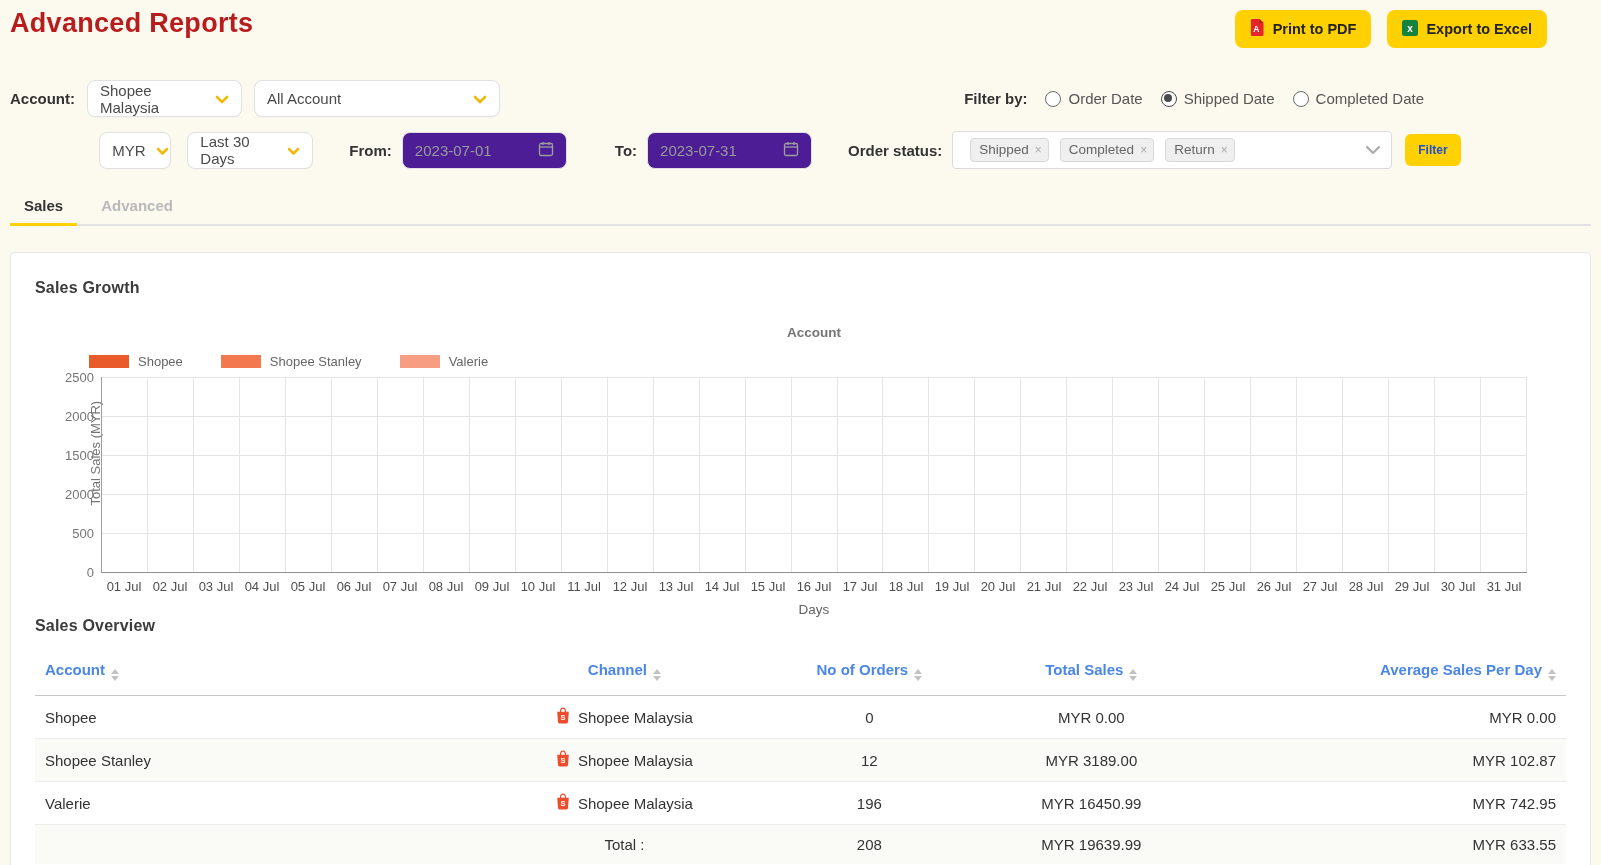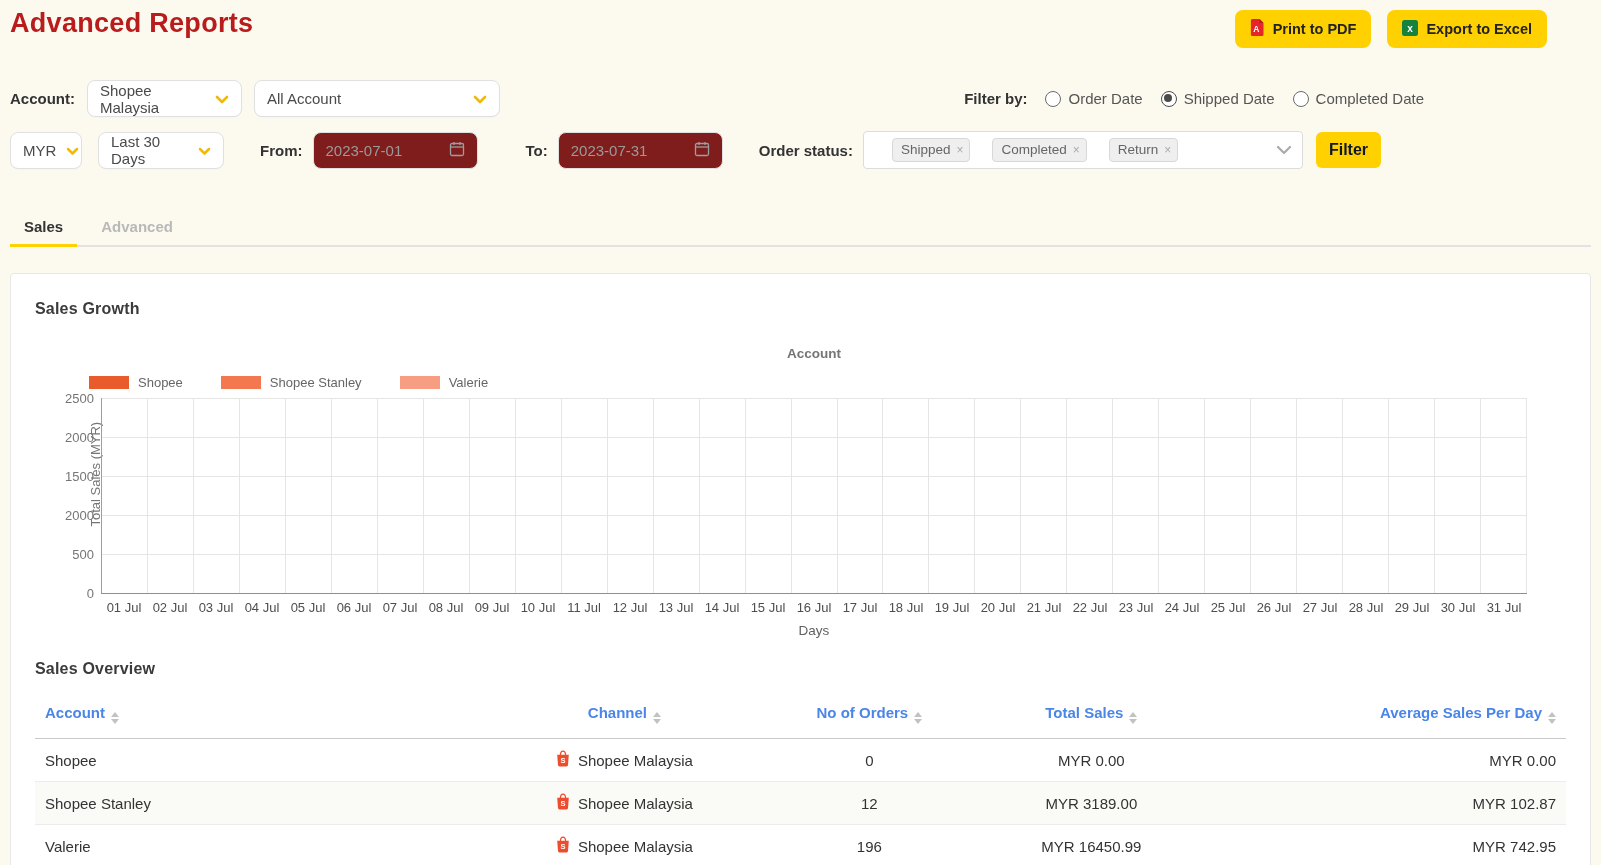--- a/index.html
+++ b/index.html
@@ -17,58 +17,58 @@
   .hdr-btns { display:flex; gap:16px; margin-top:2px; }
   .ybtn {
     background:#ffd100; border:none; border-radius:8px; cursor:pointer;
     font-family:inherit; font-size:14.5px; font-weight:700; color:#222;
     padding:9px 15px; display:flex; align-items:center; gap:8px;
   }
 
   
   .frow { display:flex; align-items:center; }
   .frow1 { margin-top:32px; justify-content:space-between; padding-right:167px; }
-  .frow2 { margin-top:14px; justify-content:flex-start; padding-right:41px;gap:36px; }
+  .frow2 { margin-top:14px; justify-content:center; padding-right:41px;gap:36px; }
   .fgroup { display:flex; align-items:center; }
   .flabel { font-weight:700; font-size:15px; color:#333; }
   .radio-option { display:flex; align-items:center; gap:7px; margin-left:18px; cursor:pointer; }
   .radio-circle { width:16px; height:16px; border:1.5px solid #6a6a6a; border-radius:50%; position:relative; background:#fff; flex:0 0 auto; }
   .radio-circle.checked { border-color:#4a4a4a; }
   .radio-circle.checked::after { content:""; position:absolute; left:2.5px; top:2.5px; width:8px; height:8px; border-radius:50%; background:#4a4a4a; }
   .radio-label { font-size:15px; color:#555; }
 
   .sel {
     background:#fff; border:1px solid #e0e0e0; border-radius:8px; height:37px;
     display:flex; align-items:center; gap:10px; padding:0 12px; cursor:pointer;
     font-size:15px; color:#4a4a4a; box-shadow:0 1px 1px rgba(0,0,0,.02);
   }
   .sel .grow { flex:1; }
   .dateinp {
-    background:#7f1d1d; border:1px solid #e0e0e0; border-radius:8px; height:37px; width:165px;
+    background:#4c1d95; border:1px solid #e0e0e0; border-radius:8px; height:37px; width:165px;
     display:flex; align-items:center; padding:0 12px; font-size:15px; color:#9a9a9a; cursor:text;
   }
   .dateinp .grow { flex:1; }
   .gap16 { margin-left:16px; } .gap12 { margin-left:12px; } .gap10 { margin-left:10px; }
   .gap36 { margin-left:36px; } .gap48 { margin-left:48px; }
 
   .multisel {
     background:#fff; border:1px solid #dcdcdc; border-radius:4px; height:38px; width:440px;
     display:flex; align-items:center; padding:0 10px 0 6px; margin-left:10px; cursor:pointer;
   }
   .multisel .grow { flex:1; }
   .tag {
     background:#efefef; border:1px solid #d8d8d8; border-radius:4px; color:#666;
-    font-size:13.5px; padding:3px 6px 4px 8px; margin-left:22px; display:flex; align-items:center; gap:6px;
+    font-size:13.5px; padding:3px 6px 4px 8px; margin-left:11px; display:flex; align-items:center; gap:6px;
   }
   .tag .x { color:#aaa; font-size:12px; cursor:pointer; }
   .filter-btn { background:#ffd100; border:none; border-radius:6px; font-family:inherit;
-    font-weight:700; font-size:16px; color:#0f172a; padding:9px 13px; margin-left:13px; cursor:pointer; }
+    font-weight:700; font-size:12px; color:#1d4ed8; padding:9px 13px; margin-left:13px; cursor:pointer; }
 
   
-  .tabs { margin-top:41px; display:flex; border-bottom:2px solid #e2e2e2; }
+  .tabs { margin-top:20px; display:flex; border-bottom:2px solid #e2e2e2; }
   .tab { font-size:15px; padding:8px 14px 10px 14px; position:relative; cursor:pointer; color:#b9b9b9; font-weight:700; margin-right:10px; }
   .tab.active { color:#333; }
   .tab.active::after { content:""; position:absolute; left:0; right:0; bottom:-2px; height:3px; background:#ffd100; }
 
   
   .card { margin-top:26px; background:#fff; border:1px solid #e7e7e7; border-radius:4px; padding:26px 24px 20px 24px; min-height:650px; }
   .sec-heading { font-size:16px; font-weight:700; color:#3b3b3b; letter-spacing:.2px; }
 
   
   .chart { margin-top:28px; }
@@ -83,21 +83,21 @@
   .chart-day { flex:1; border-right:1px solid #e5e5e5; position:relative; }
   .bars { position:absolute; left:0; right:0; bottom:0; display:flex; justify-content:center; align-items:flex-end; }
   .bar { width:5px; }
   .ytick { position:absolute; right:calc(100% + 8px); transform:translateY(-50%); font-size:13px; color:#757575; white-space:nowrap; }
   .y-title { position:absolute; left:-58px; top:50%; transform:rotate(-90deg) translateX(28%); transform-origin:center; font-size:13px; color:#757575; white-space:nowrap; }
   .xlabels { display:flex; margin-left:66px; margin-right:39px; margin-top:6px; }
   .xlabel { flex:1; text-align:center; font-size:13px; color:#4e4e4e; }
   .x-title { text-align:center; font-size:13.5px; color:#616161; margin-top:8px; margin-left:66px; margin-right:39px; }
 
   
-  .overview-heading { margin-top:22px; }
+  .overview-heading { }
   table { width:100%; border-collapse:collapse; margin-top:14px; }
   th { color:#4a86e8; font-size:15px; font-weight:700; padding:12px 10px 14px 10px; border-bottom:1px solid #c9c9c9; white-space:nowrap; }
   td { font-size:15px; color:#333; padding:11px 10px; }
   tbody tr { border-top:1px solid #ececec; }
   tbody tr:first-child { border-top:none; }
   tbody tr.alt { background:#fafaf7; }
   .sort { display:inline-flex; flex-direction:column; margin-left:6px; vertical-align:1px; }
   .sort i { display:block; width:0; height:0; border-left:4px solid transparent; border-right:4px solid transparent; }
   .sort .up { border-bottom:5px solid #c2c2c2; margin-bottom:2px; }
   .sort .down { border-top:5px solid #c2c2c2; }

